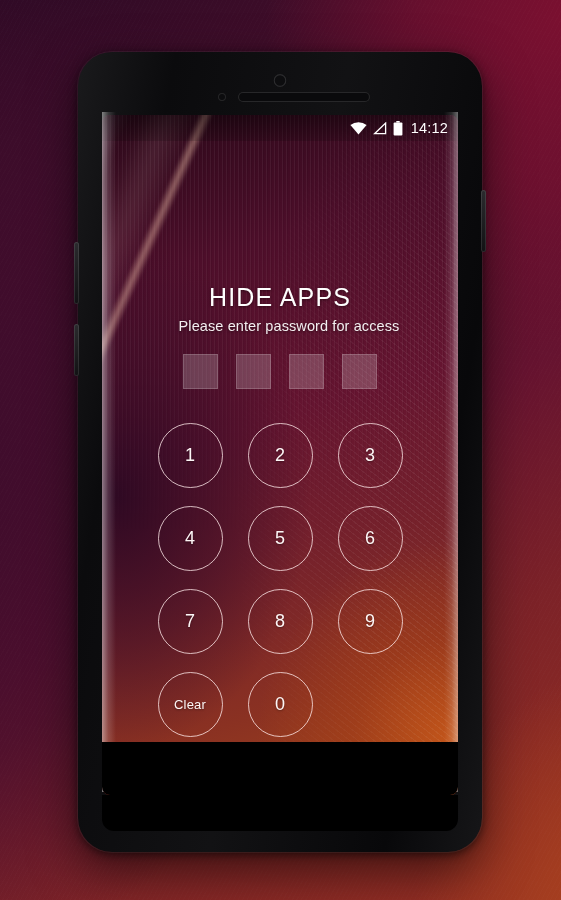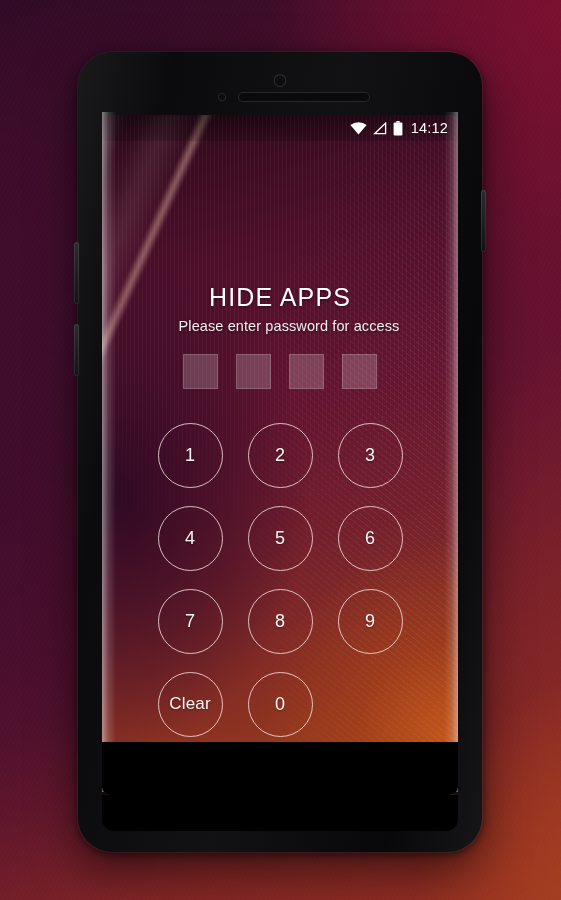--- a/index.html
+++ b/index.html
@@ -258,21 +258,21 @@
     display: flex;
     align-items: center;
     justify-content: center;
     color: #fdf6f6;
     font-size: 18px;
     font-weight: 400;
     letter-spacing: 0.2px;
     background: transparent;
     text-shadow: 0 1px 2px rgba(0,0,0,0.35);
   }
-  .key.word { font-size: 17px; }
+  .key.word { font-size: 13px; }
 
   
   #nav-void {
     position: absolute;
     left: 0; right: 0; bottom: 0;
     height: 53px;
     background: #000000;
     z-index: 6;
   }
   

